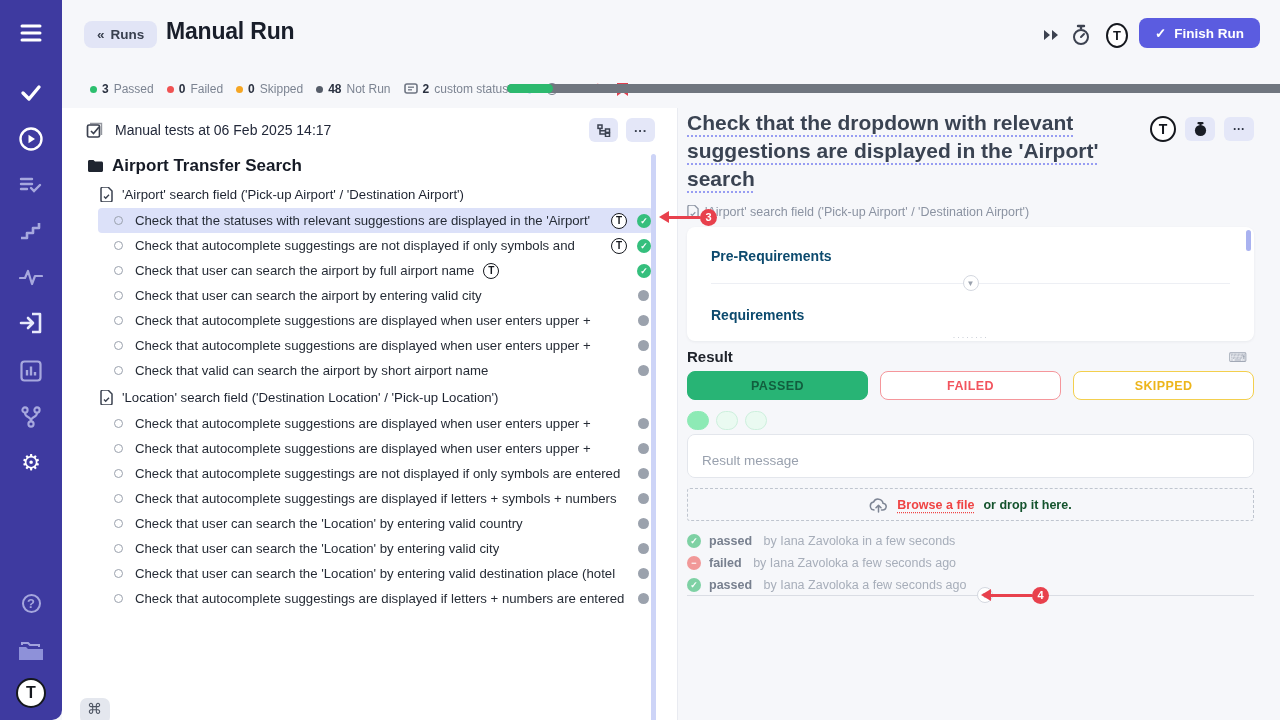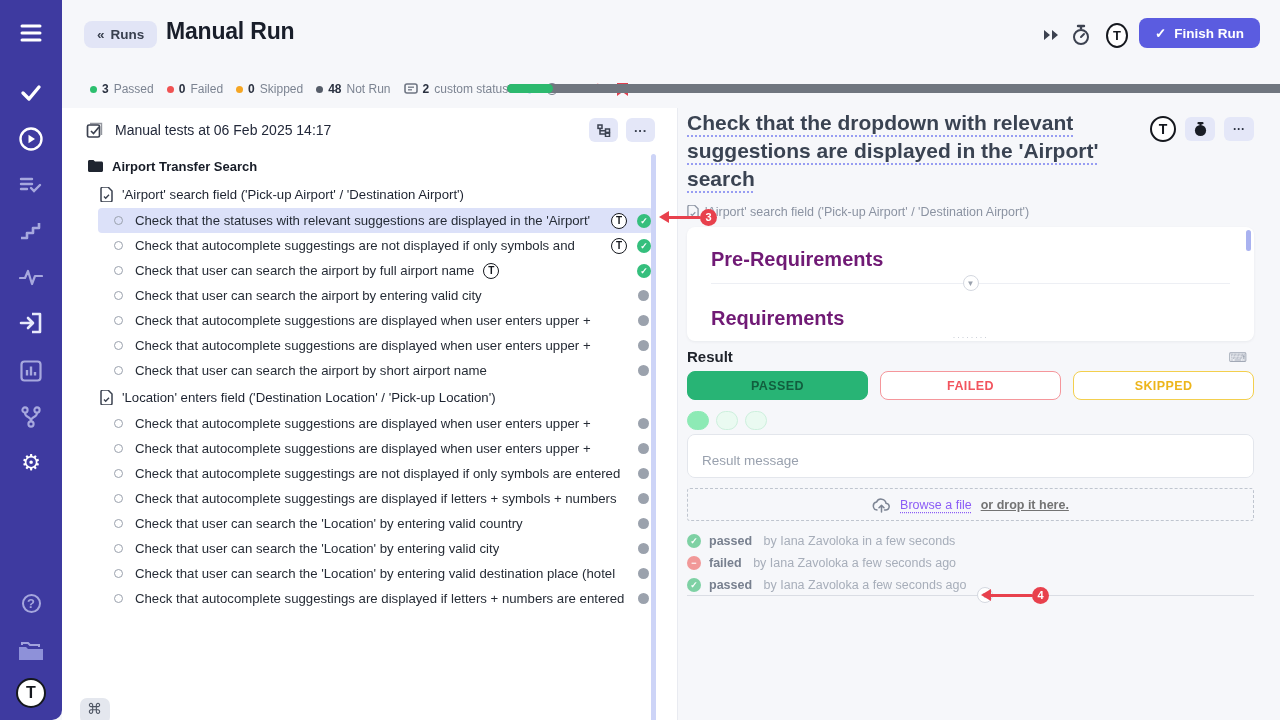--- a/index.html
+++ b/index.html
@@ -45,21 +45,21 @@
   .progress .fill { height:100%; background:#2cb96e; border-radius:5px; }
 
   
   .leftpanel { position:absolute; left:62px; top:108px; width:616px; bottom:0; background:#fff; border-right:1px solid #e9ebf1; }
   .lp-head { position:absolute; left:0; top:0; right:0; height:44px; display:flex; align-items:center; padding:0 22px 0 24px; }
   .lp-title { font-size:14px; color:#23293a; margin-left:12px; }
   .lp-btn { width:29px; height:24px; background:#e4e7f8; border:none; border-radius:6px; margin-left:8px; cursor:pointer; display:flex; align-items:center; justify-content:center; color:#3a4150; font-weight:700; font-size:13px; font-family:inherit; }
   .lp-btn:first-of-type { margin-left:auto; }
   .tree { position:absolute; left:0; top:44px; right:0; bottom:0; overflow:hidden; }
   .trow { position:relative; display:flex; align-items:center; white-space:nowrap; cursor:pointer; }
-  .trow.folder-row { height:28px; padding-left:26px; font-size:13px; font-weight:600; color:#161b26; }
+  .trow.folder-row { height:28px; padding-left:26px; font-size:17px; font-weight:600; color:#161b26; }
   .trow.doc-row { height:28px; padding-left:38px; font-size:13.2px; color:#1d2330; }
   .trow.test-row { height:25px; margin:0 24px 0 36px; padding-left:16px; font-size:13.2px; color:#262c36; border-radius:4px; }
   .trow.sel { background:#dce1f9; }
   .trow .ic { margin-right:9px; display:flex; align-items:center; }
   .circ { width:9px; height:9px; border:1.4px solid #9aa1ad; border-radius:50%; margin-right:12px; flex:none; }
   .ttext { overflow:hidden; text-overflow:clip; flex:0 1 auto; }
   .tbadge { width:16px; height:16px; border:1.6px solid #15181e; border-radius:50%; font-size:10px; font-weight:900; color:#15181e; display:flex; align-items:center; justify-content:center; background:#fff; flex:none; }
   .tbadge.inline { margin-left:9px; }
   .tbadge.col { position:absolute; right:26px; }
   .st { position:absolute; right:2px; width:14px; height:14px; border-radius:50%; display:flex; align-items:center; justify-content:center; }
@@ -70,21 +70,21 @@
 
   
   .rightpanel { position:absolute; left:679px; top:108px; right:0; bottom:0; }
   .d-title { position:absolute; left:8px; top:1px; width:470px; font-size:21px; font-weight:700; color:#3a4352; line-height:28px; }
   .d-title div { display:inline; text-decoration:underline dotted #979df2; text-underline-offset:5px; text-decoration-thickness:1.5px; }
   .d-icons { position:absolute; right:26px; top:8px; display:flex; align-items:center; gap:9px; }
   .d-btn { width:30px; height:24px; background:#e4e7f8; border:none; border-radius:6px; cursor:pointer; display:flex; align-items:center; justify-content:center; color:#2a3140; font-weight:700; font-size:12px; font-family:inherit; }
   .d-crumb { position:absolute; left:8px; top:97px; font-size:12.5px; color:#8b93a2; display:flex; align-items:center; gap:6px; }
 
   .d-card { position:absolute; left:8px; top:119px; right:26px; height:114px; background:#fff; border-radius:8px; box-shadow:0 1px 3px rgba(25,30,50,.06); }
-  .d-card h3 { font-size:20px; font-weight:700; color:#701a75; position:absolute; left:24px; }
+  .d-card h3 { font-size:14px; font-weight:700; color:#0c4a6e; position:absolute; left:24px; }
   .h-pre { top:21px; } .h-req { top:80px; }
   .card-div { position:absolute; left:24px; right:24px; top:56px; height:1px; background:#edeff4; }
   .div-toggle { position:absolute; top:-8px; left:50%; margin-left:-8px; width:16px; height:16px; background:#fff; border:1px solid #d4d8e0; border-radius:50%; color:#9aa1ad; font-size:8px; display:flex; align-items:center; justify-content:center; cursor:pointer; }
   .card-handle { position:absolute; bottom:0px; left:0; right:0; text-align:center; color:#c6cbd4; font-size:9px; letter-spacing:1.5px; line-height:8px; }
   .card-scroll { position:absolute; right:3px; top:3px; width:5px; height:21px; background:#a9b2f0; border-radius:3px; }
 
   .res-head { position:absolute; left:8px; top:240px; font-size:15px; font-weight:800; color:#20242c; }
   .hotkeys { position:absolute; right:26px; top:242px; font-size:12px; display:flex; align-items:center; gap:2px; }
   .hotkeys .kb { font-family:"DejaVu Sans",sans-serif; color:#a2a9b6; font-size:13px; margin-right:5px; }
   .hotkeys .m { color:#a2a9b6; white-space:pre; }
@@ -98,22 +98,22 @@
 
   .tags { position:absolute; left:8px; top:303px; display:flex; gap:7px; }
   .tag { height:19px; padding:0 10px; border-radius:10px; font-size:11.5px; font-weight:600; display:flex; align-items:center; cursor:pointer; }
   .tag.solid { background:#8deab5; color:#215c41; border:1px solid #8deab5; }
   .tag.lite { background:#eafaf1; color:#3a7f5f; border:1px solid #cdf0dd; }
 
   .res-msg { position:absolute; left:8px; right:26px; top:326px; height:44px; border:1px solid #e3e6ec; border-radius:8px; resize:none; font-family:inherit; font-size:13.5px; padding:18px 14px; color:#ef4444; background:#fff; }
   .res-msg::placeholder { color:#99a1ae; }
 
   .dropzone { position:absolute; left:8px; right:26px; top:380px; height:33px; border:1.5px dashed #bfc5cf; border-radius:3px; display:flex; align-items:center; justify-content:center; gap:9px; font-size:12.5px; cursor:pointer; }
-  .browse-link { color:#8b5cf6; font-weight:400; text-decoration:underline dotted; text-underline-offset:3px; }
-  .drop-rest { color:#737373; font-weight:600;text-decoration:underline; }
+  .browse-link { color:#ef4444; font-weight:700; text-decoration:underline dotted; text-underline-offset:3px; }
+  .drop-rest { color:#14532d; font-weight:600; }
 
   .history { position:absolute; left:8px; top:422px; }
   .hrow { display:flex; align-items:center; gap:8px; height:22px; font-size:12.5px; }
   .hic { width:14px; height:14px; border-radius:50%; color:#fff; font-size:9px; font-weight:900; display:flex; align-items:center; justify-content:center; }
   .hrow.ok .hic { background:#7ed1a4; }
   .hrow.bad .hic { background:#f19898; }
   .hstat { font-weight:700; color:#78808f; }
   .hrest { color:#a7aeba; white-space:pre; }
 
   .hist-div { position:absolute; left:8px; right:26px; top:487px; height:1px; background:#dadde4; }
@@ -380,34 +380,34 @@
         <div class="trow test-row">
 
           <span class="circ"></span>
           <span class="ttext">Check that autocomplete suggestions are displayed when user enters upper +</span>
 
           <span class="st dot"></span>
         </div>
         <div class="trow test-row">
 
           <span class="circ"></span>
-          <span class="ttext">Check that user can search the airport by short airport name</span>
+          <span class="ttext">Check that valid can search the airport by short airport name</span>
 
           <span class="st dot"></span>
         </div>
         <div class="trow doc-row">
 
           <span class="ic">
             <svg width="13" height="15" viewBox="0 0 13 15">
               <path d="M1 1.8C1 .8 1.8 0 2.8 0H8l4 4v9.2c0 1-.8 1.8-1.8 1.8H2.8c-1 0-1.8-.8-1.8-1.8z" fill="none" stroke="#3b4250" stroke-width="1.5"></path>
               <path d="M4 9.5l1.7 1.7L9 7.8" stroke="#3b4250" stroke-width="1.4" fill="none"></path>
             </svg>
           </span>
 
-          <span class="ttext">'Location' enters field ('Destination Location' / 'Pick-up Location')</span>
+          <span class="ttext">'Location' search field ('Destination Location' / 'Pick-up Location')</span>
 
         </div>
         <div class="trow test-row">
 
           <span class="circ"></span>
           <span class="ttext">Check that autocomplete suggestions are displayed when user enters upper +</span>
 
           <span class="st dot"></span>
         </div>
         <div class="trow test-row">

